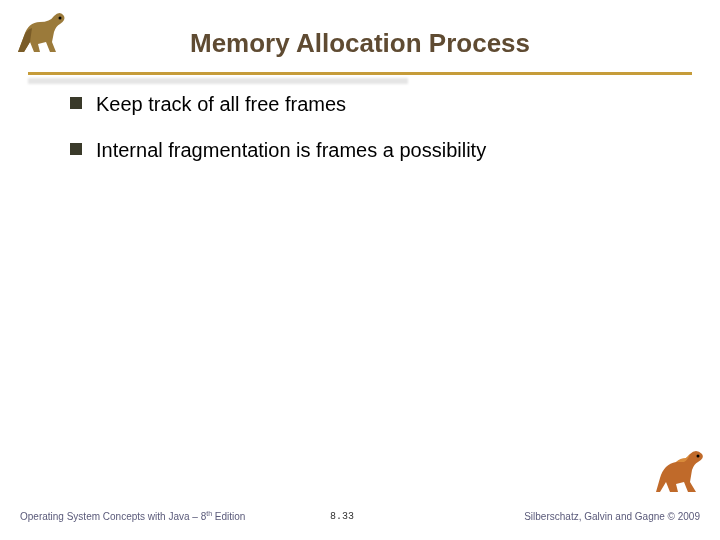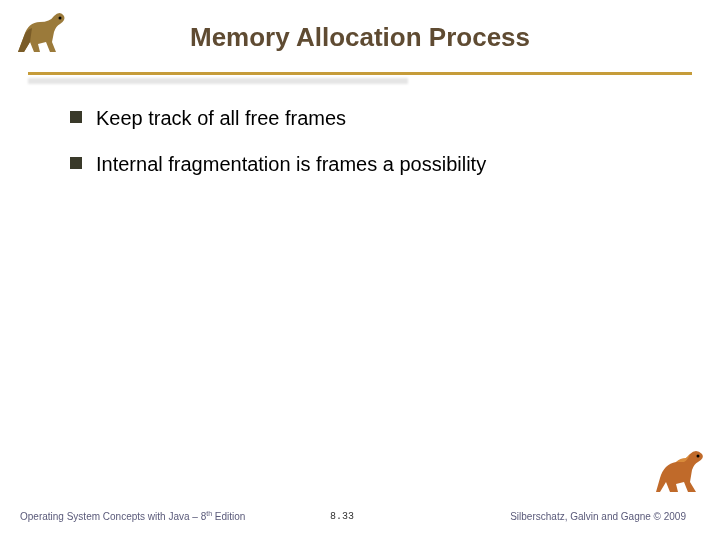--- a/index.html
+++ b/index.html
@@ -7,21 +7,21 @@
     width: 720px;
     height: 540px;
     background: #ffffff;
     font-family: Arial, Helvetica, sans-serif;
     position: relative;
     overflow: hidden;
   }
   .header {
     position: relative;
     height: 70px;
-    padding-top: 10px;
+    padding-top: 16px;
   }
   .dino-left {
     position: absolute;
     left: 10px;
     top: 8px;
     width: 60px;
     height: 50px;
   }
   .title {
     text-align: center;
@@ -42,21 +42,21 @@
   .rule-shadow {
     position: absolute;
     left: 28px;
     top: 6px;
     width: 380px;
     height: 6px;
     background: rgba(0,0,0,0.10);
     filter: blur(1px);
   }
   .content {
-    padding: 30px 50px 0 70px;
+    padding: 16px 50px 0 70px;
   }
   .bullet-item {
     display: flex;
     align-items: flex-start;
     margin-bottom: 20px;
     font-size: 20px;
     color: #000;
     line-height: 1.3;
   }
   .bullet-mark {
@@ -97,21 +97,21 @@
     left: 0;
     width: 684px;
     text-align: center;
     bottom: 8px;
     font-size: 10px;
     color: #333;
     font-family: Liberation Mono, monospace;
   }
   .foot-right {
     position: absolute;
-    right: 34px;
+    right: 20px;
     bottom: 8px;
     font-size: 10px;
     color: #5a5a7a;
   }
 </style>
 </head>
 <body>
 
 <div class="header">
   <svg class="dino-left" viewBox="0 0 60 50">

